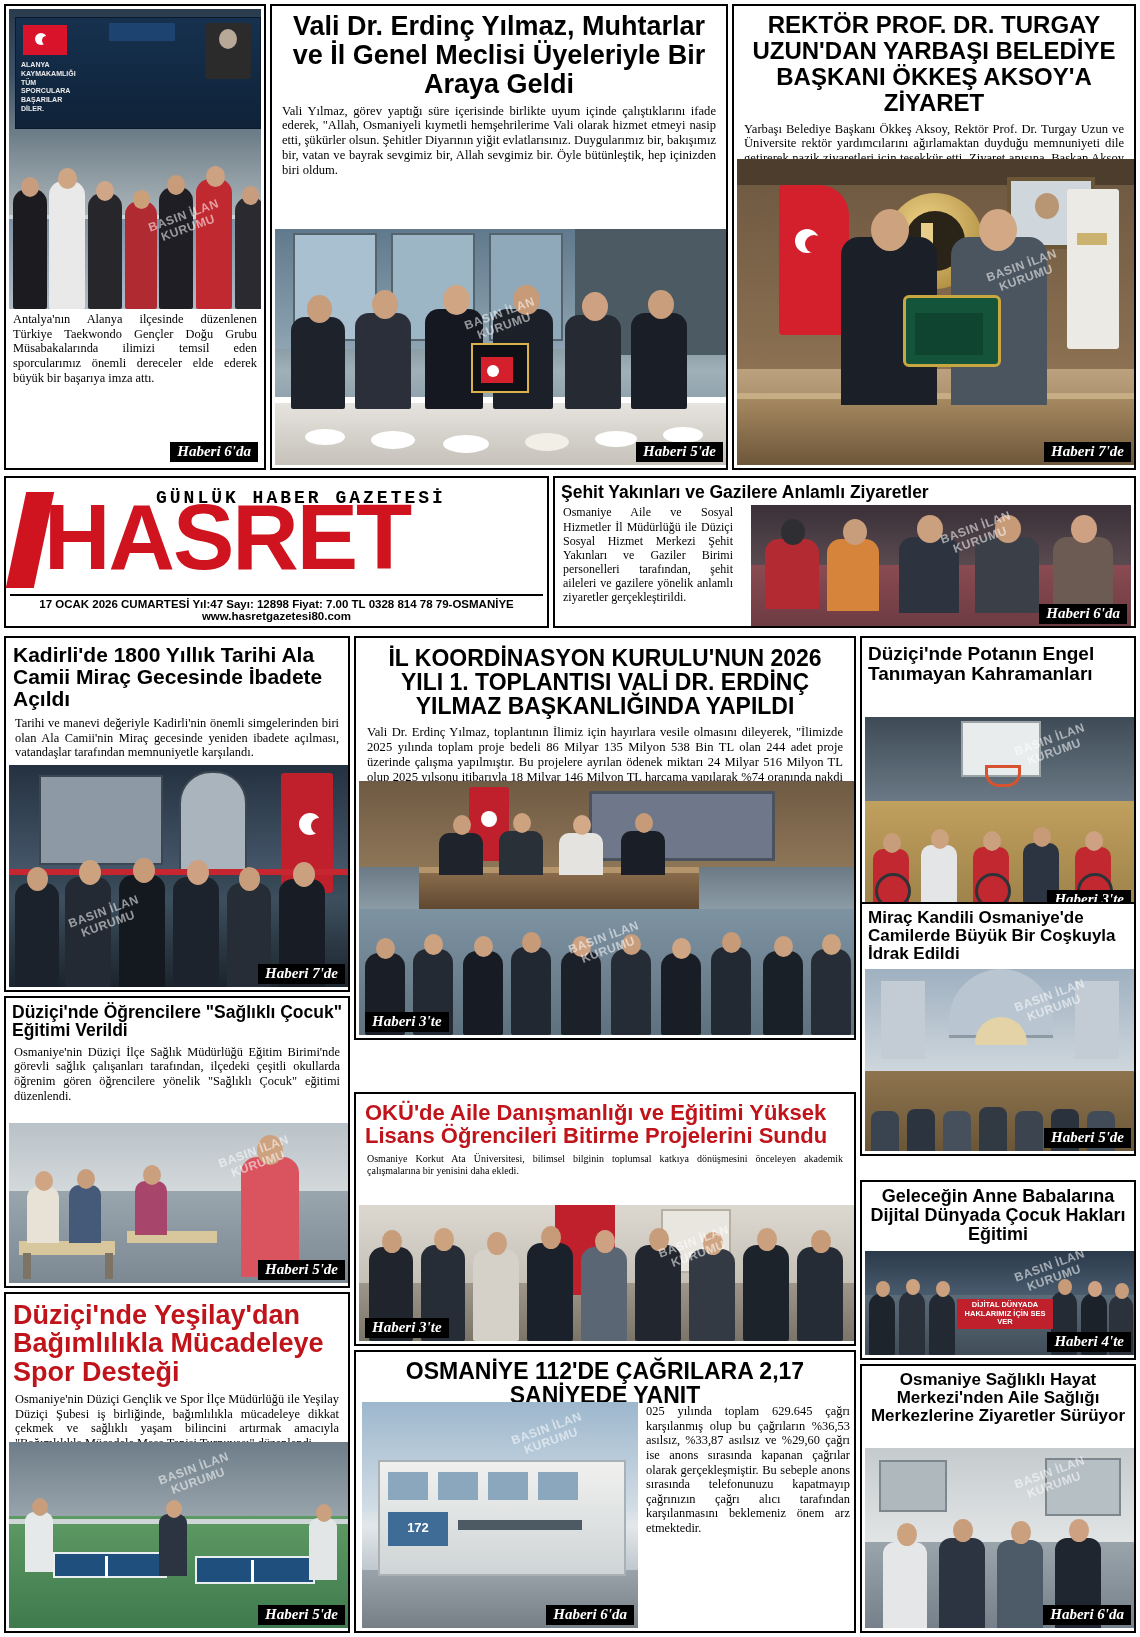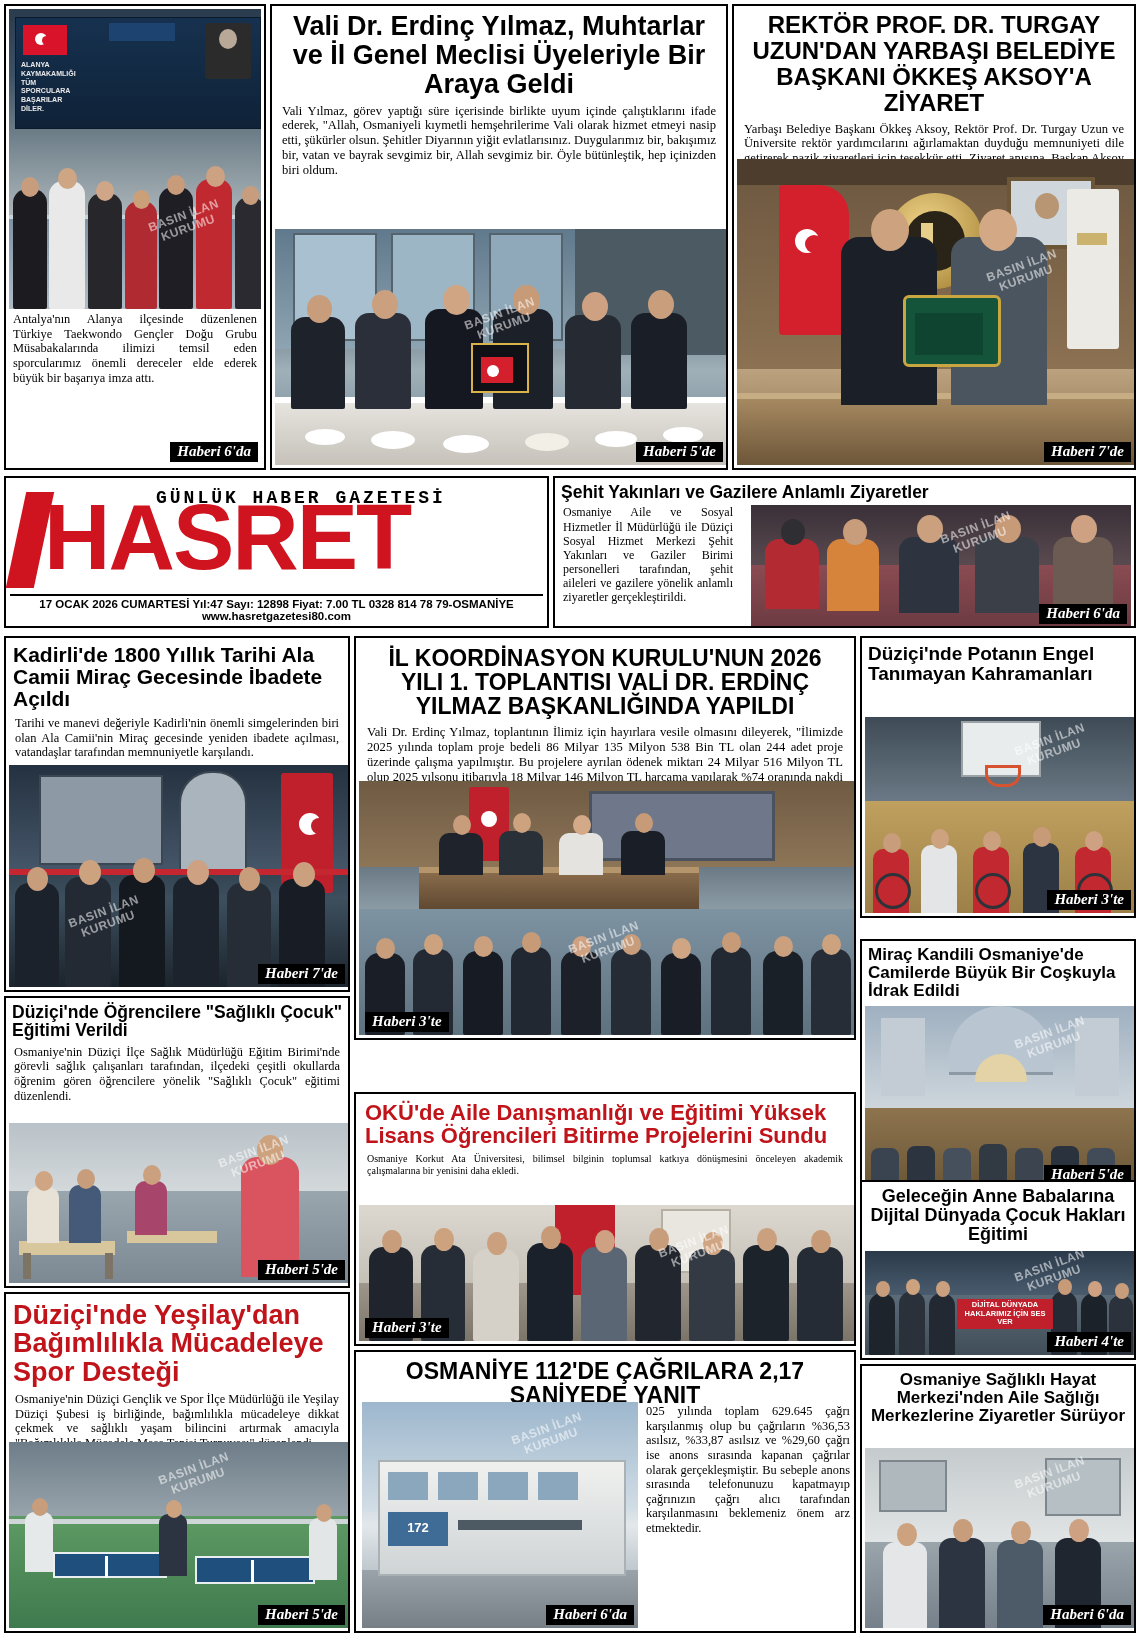--- a/index.html
+++ b/index.html
@@ -419,21 +419,21 @@
       </div>
 
       <div style="position:absolute;left:10px;bottom:4px;width:30px;height:30px;border:3px solid #2e333a;border-radius:50%;"></div>
       <div style="position:absolute;left:110px;bottom:4px;width:30px;height:30px;border:3px solid #2e333a;border-radius:50%;"></div>
       <div style="position:absolute;left:212px;bottom:4px;width:30px;height:30px;border:3px solid #2e333a;border-radius:50%;"></div>
       <div class="wm" style="left:150px;top:16px;">BASIN İLAN<br>KURUMU</div>
       <div class="tag">Haberi 3'te</div>
     </div>
   </div>
 
-  <div class="box" style="left:860px;top:939px;width:276px;height:254px;">
+  <div class="box" style="left:860px;top:902px;width:276px;height:254px;">
     <div class="hl" style="font-size:17px;margin:5px 6px 5px 6px;text-align:left;">Miraç Kandili Osmaniye'de Camilerde Büyük Bir Coşkuyla İdrak Edildi</div>
     <div class="photo sc-mosque" style="position:absolute;left:3px;bottom:3px;width:270px;height:182px;">
       <div style="position:absolute;left:0;right:0;top:0;height:104px;background:linear-gradient(180deg,#9fb0c0,#cfd7dd);"></div>
       <div style="position:absolute;left:84px;top:0;width:104px;height:66px;background:#b9c6d2;border-radius:52px 52px 0 0;border-bottom:3px solid #8d9aa6;"></div>
       <div style="position:absolute;left:16px;top:12px;width:44px;height:78px;background:#c3ccd4;"></div>
       <div style="position:absolute;right:16px;top:12px;width:44px;height:78px;background:#c3ccd4;"></div>
       <div style="position:absolute;left:110px;top:48px;width:52px;height:28px;background:#e3d3a7;border-radius:26px 26px 0 0;"></div>
       <div style="position:absolute;left:0;right:0;bottom:0;height:80px;background:linear-gradient(180deg,#8e744e,#6a5637);"></div>
       <div class="figs" style="height:46%;">
         <div class="fig" style="left:6px;width:28px;height:40px;background:#3a4350;border-radius:8px 8px 0 0;"></div>

